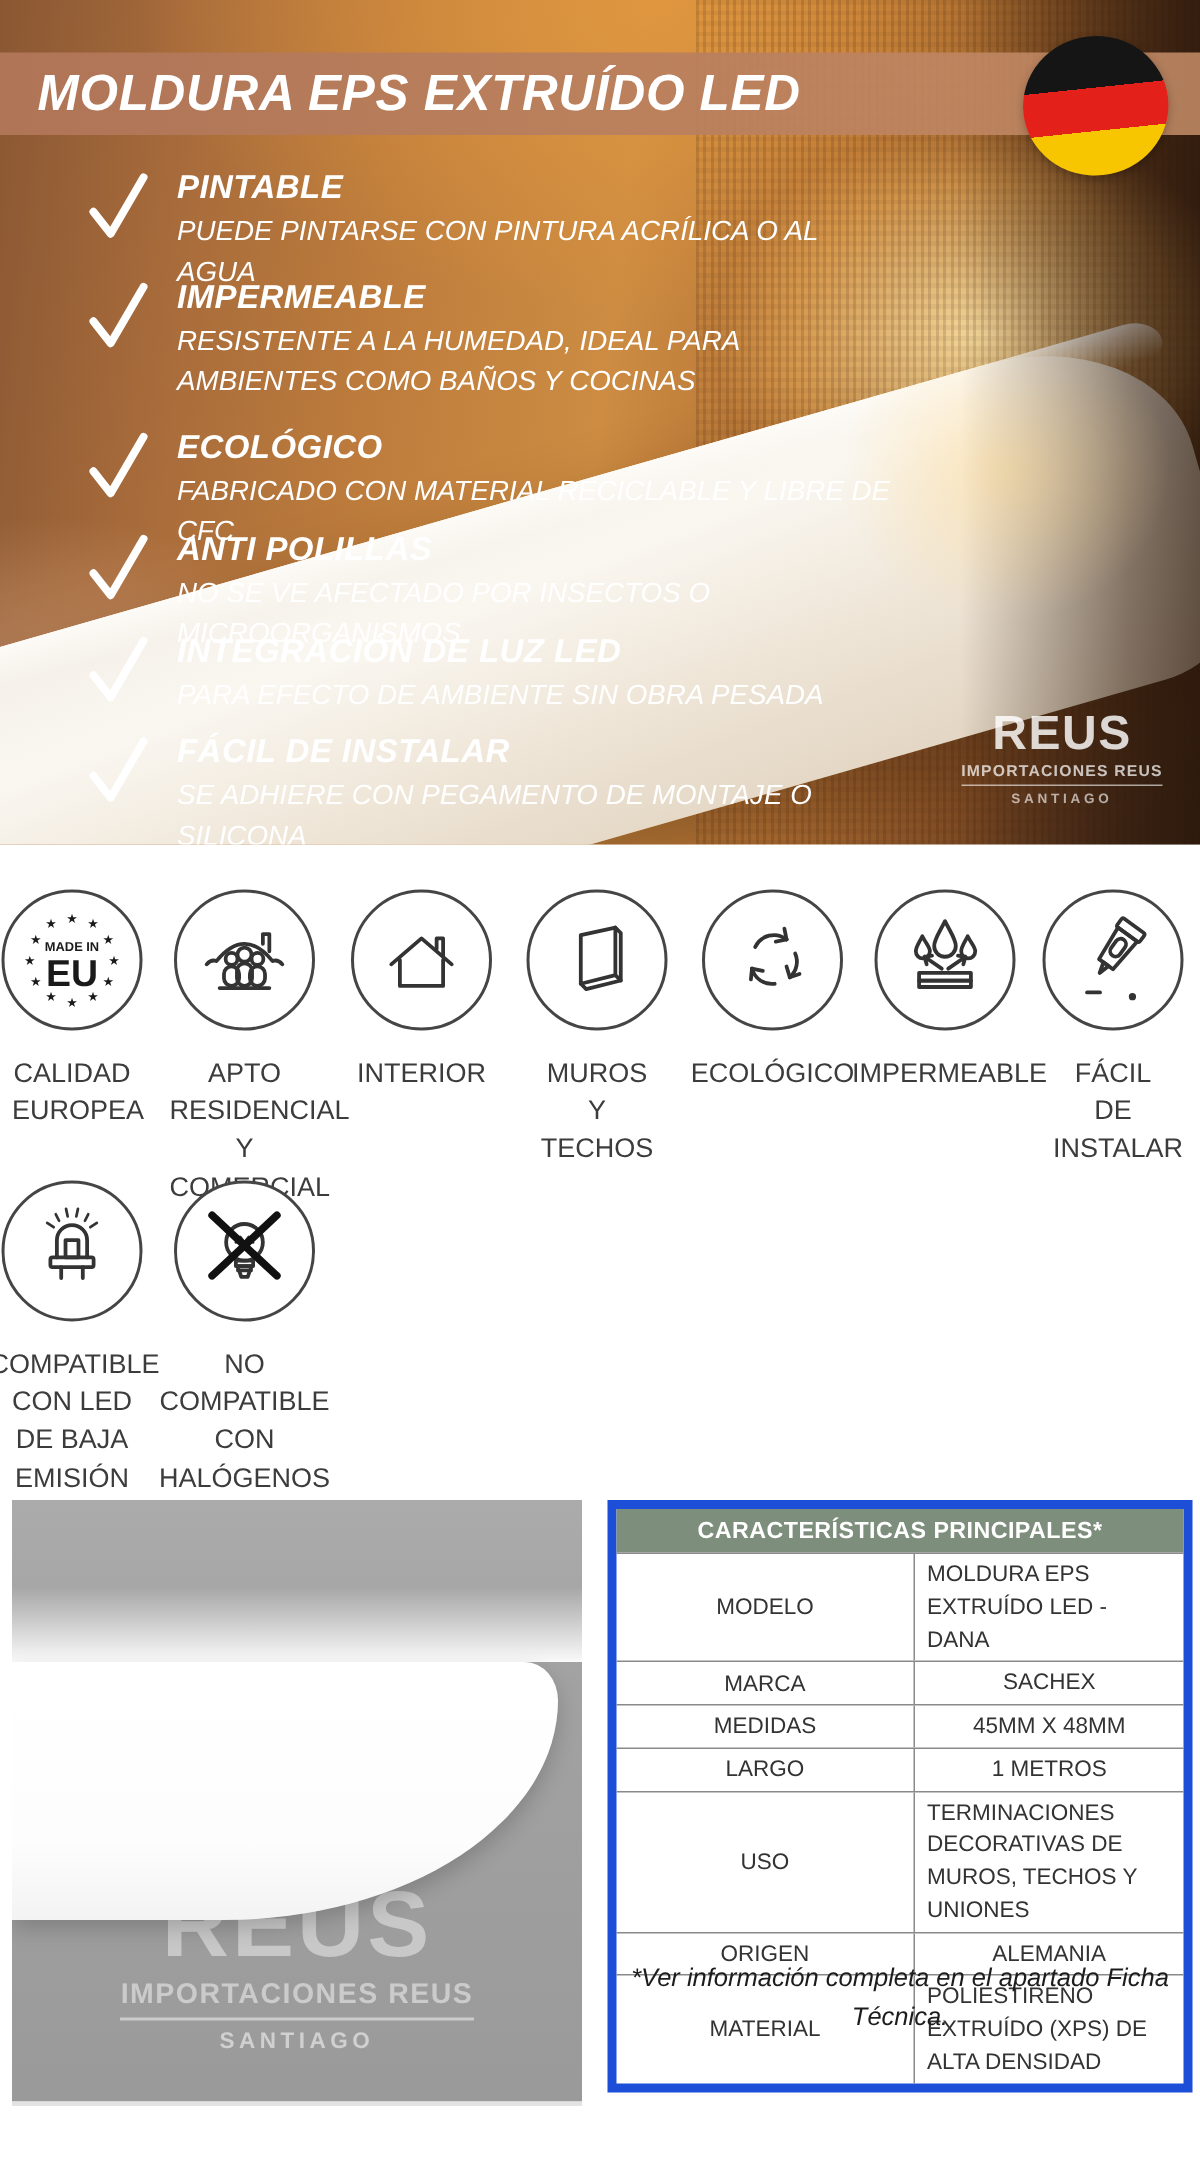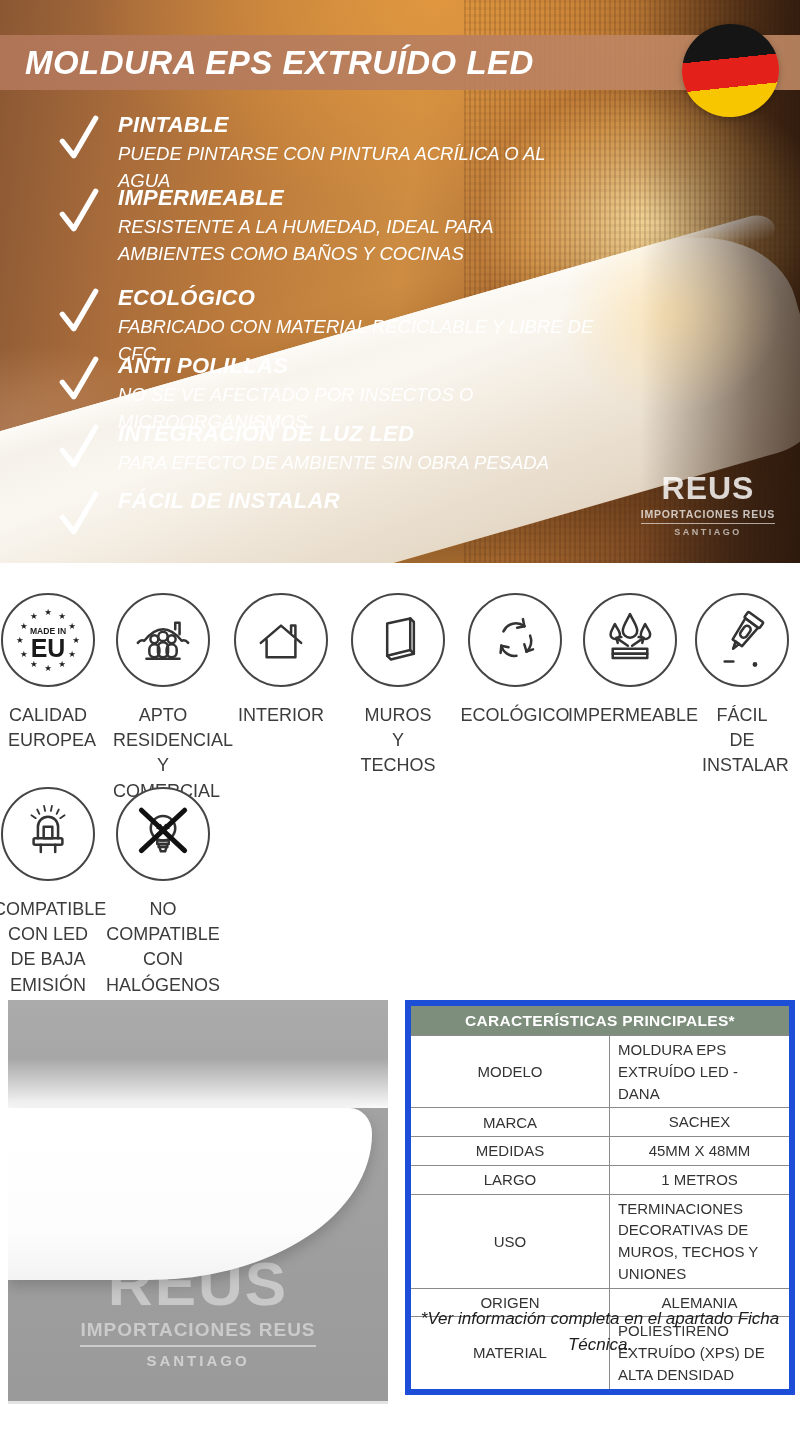--- a/index.html
+++ b/index.html
@@ -151,20 +151,21 @@
           <div class="f-title">INTEGRACIÓN DE LUZ LED</div>
            <div class="f-desc">PARA EFECTO DE AMBIENTE SIN OBRA PESADA</div>
         </div>
     </div>
     <div class="feature" style="top:488px">
       <svg class="check" width="42" height="46" viewBox="0 0 40 44">
           <polyline points="4,26 15,40 36,4" fill="none" stroke="#ffffff" stroke-width="5" stroke-linecap="round" stroke-linejoin="round"></polyline>
         </svg>
       <div>
           <div class="f-title">FÁCIL DE INSTALAR</div>
+           <div class="f-desc">SE ADHIERE CON PEGAMENTO DE MONTAJE O SILICONA</div>
         </div>
     </div>
 
     <div class="hero-brand">
       <div class="b-big">REUS</div>
       <div class="b-sub">IMPORTACIONES REUS</div>
       <div class="b-city">SANTIAGO</div>
     </div>
   </div>
 

